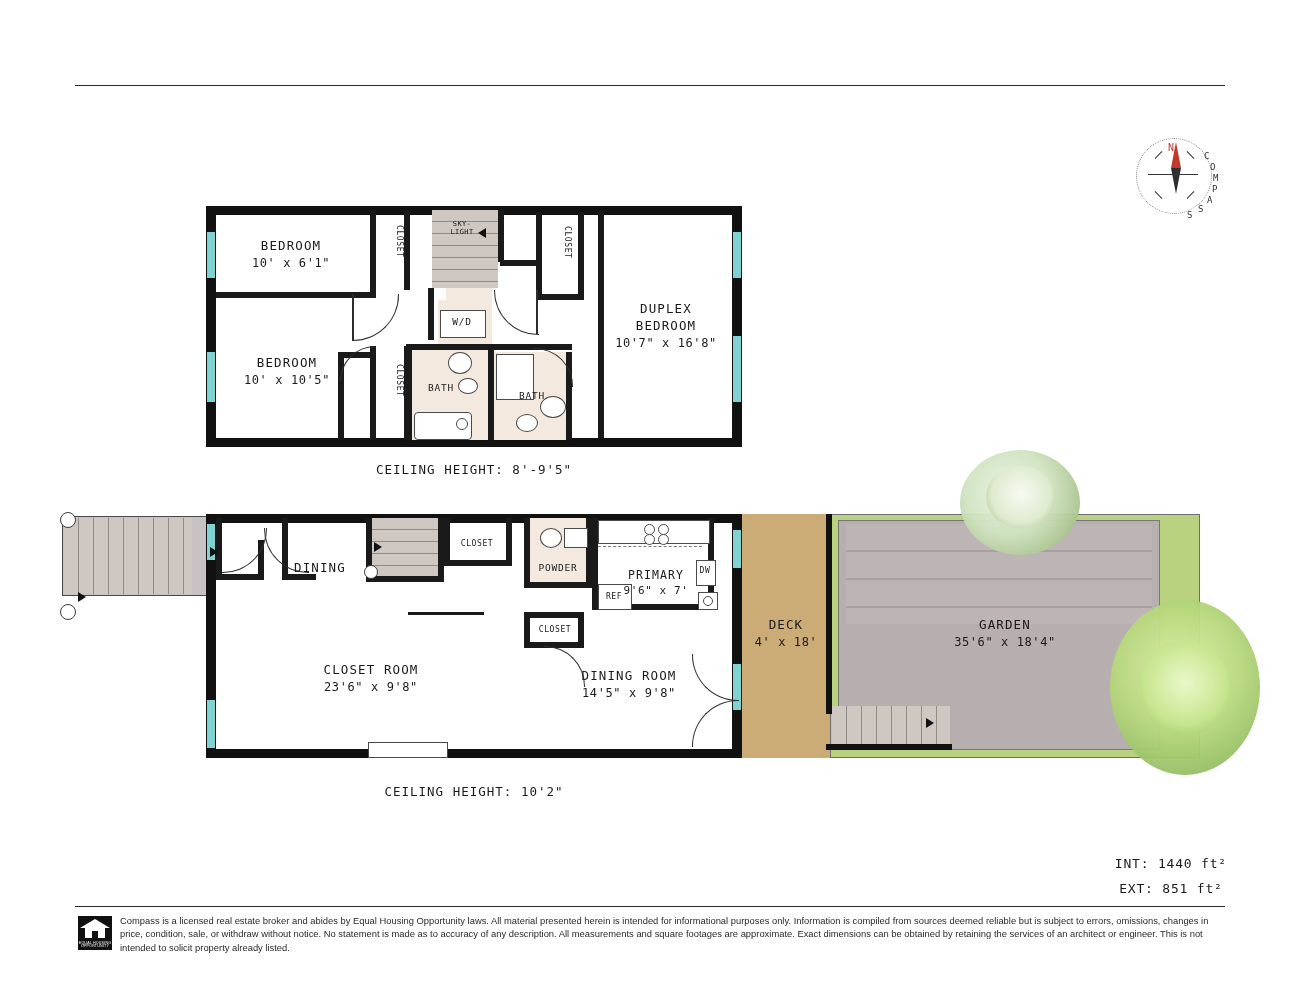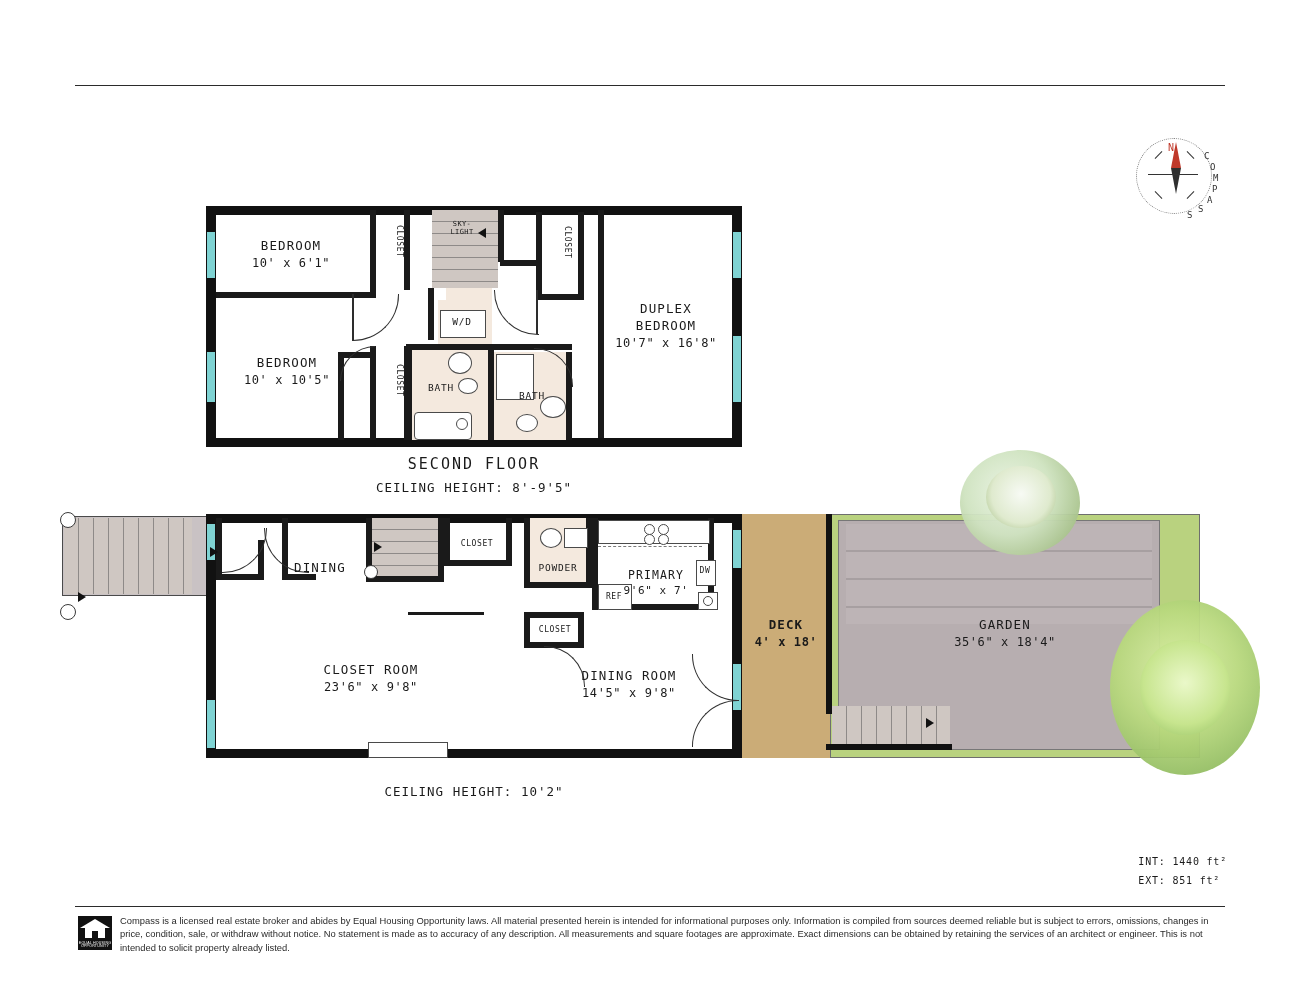--- a/index.html
+++ b/index.html
@@ -67,21 +67,21 @@
   .dash{position:absolute;border-top:1px dashed #7a7a7a;}
 
   
   .arrow-r{position:absolute;width:0;height:0;border-top:5px solid transparent;border-bottom:5px solid transparent;border-left:8px solid #111;}
   .arrow-l{position:absolute;width:0;height:0;border-top:5px solid transparent;border-bottom:5px solid transparent;border-right:8px solid #111;}
 
   
   .tree{position:absolute;border-radius:50%;}
 
   
-  #areas{position:absolute;right:68px;top:852px;text-align:left;font-size:10px;letter-spacing:0.8px;line-height:1.9;}
+  #areas{position:absolute;right:68px;top:852px;text-align:center;font-size:13px;letter-spacing:0.8px;line-height:1.9;}
   #footer-rule{position:absolute;left:75px;top:906px;width:1150px;height:1px;background:#2b2b2b;}
   #disclaimer{
     position:absolute;left:120px;top:914px;width:1090px;
     font-family:"Liberation Sans",sans-serif;
     font-size:9.4px;line-height:1.42;color:#2a2a2a;
   }
   #ehologo{position:absolute;left:78px;top:916px;width:34px;height:34px;}
   #ehologo .house{position:absolute;left:0;top:0;width:34px;height:25px;background:#111;}
   #ehologo .roof{position:absolute;left:2px;top:3px;width:30px;height:9px;background:#fff;
      clip-path:polygon(50% 0,100% 100%,0 100%);}
@@ -197,21 +197,20 @@
       <span class="d">10' x 10'5"</span>
     </div>
     <div class="rlabel" style="left:600px;top:301px;width:132px;">
       <span class="n">DUPLEX</span>
       <span class="n">BEDROOM</span>
       <span class="d">10'7" x 16'8"</span>
     </div>
   </div>
 
   <div class="floor-label" style="left:174px;top:455px;">
-    <div class="fl-name">SECOND FLOOR</div>
     <div class="fl-ch">CEILING HEIGHT: 8'-9'5"</div>
   </div>
 
   <div>
 
     <div class="fill-gray" style="left:62px;top:516px;width:152px;height:80px;border:1px solid #4a4a4a;box-sizing:border-box;"></div>
     <div class="stairs-h" style="left:64px;top:518px;width:128px;height:76px;"></div>
     <div class="arrow-r" style="left:78px;top:592px;"></div>
     <div style="position:absolute;left:60px;top:512px;width:14px;height:14px;border:1px solid #3b3b3b;border-radius:50%;background:#fff;"></div>
     <div style="position:absolute;left:60px;top:604px;width:14px;height:14px;border:1px solid #3b3b3b;border-radius:50%;background:#fff;"></div>
@@ -312,21 +311,21 @@
       <span class="d">23'6" x 9'8"</span>
     </div>
     <div class="rlabel" style="left:546px;top:668px;width:166px;">
       <span class="n">DINING ROOM</span>
       <span class="d">14'5" x 9'8"</span>
     </div>
     <div class="rlabel" style="left:608px;top:568px;width:96px;">
       <span class="n" style="font-size:11.5px;">PRIMARY</span>
       <span class="d" style="font-size:11px;">9'6" x 7'</span>
     </div>
-    <div class="rlabel" style="left:740px;top:617px;width:92px;font-weight:bold;">
+    <div class="rlabel" style="left:740px;top:617px;width:92px;">
       <span class="n">DECK</span>
       <span class="d">4' x 18'</span>
     </div>
     <div class="rlabel" style="left:920px;top:617px;width:170px;">
       <span class="n">GARDEN</span>
       <span class="d">35'6" x 18'4"</span>
     </div>
   </div>
 
   <div class="floor-label" style="left:174px;top:777px;">

